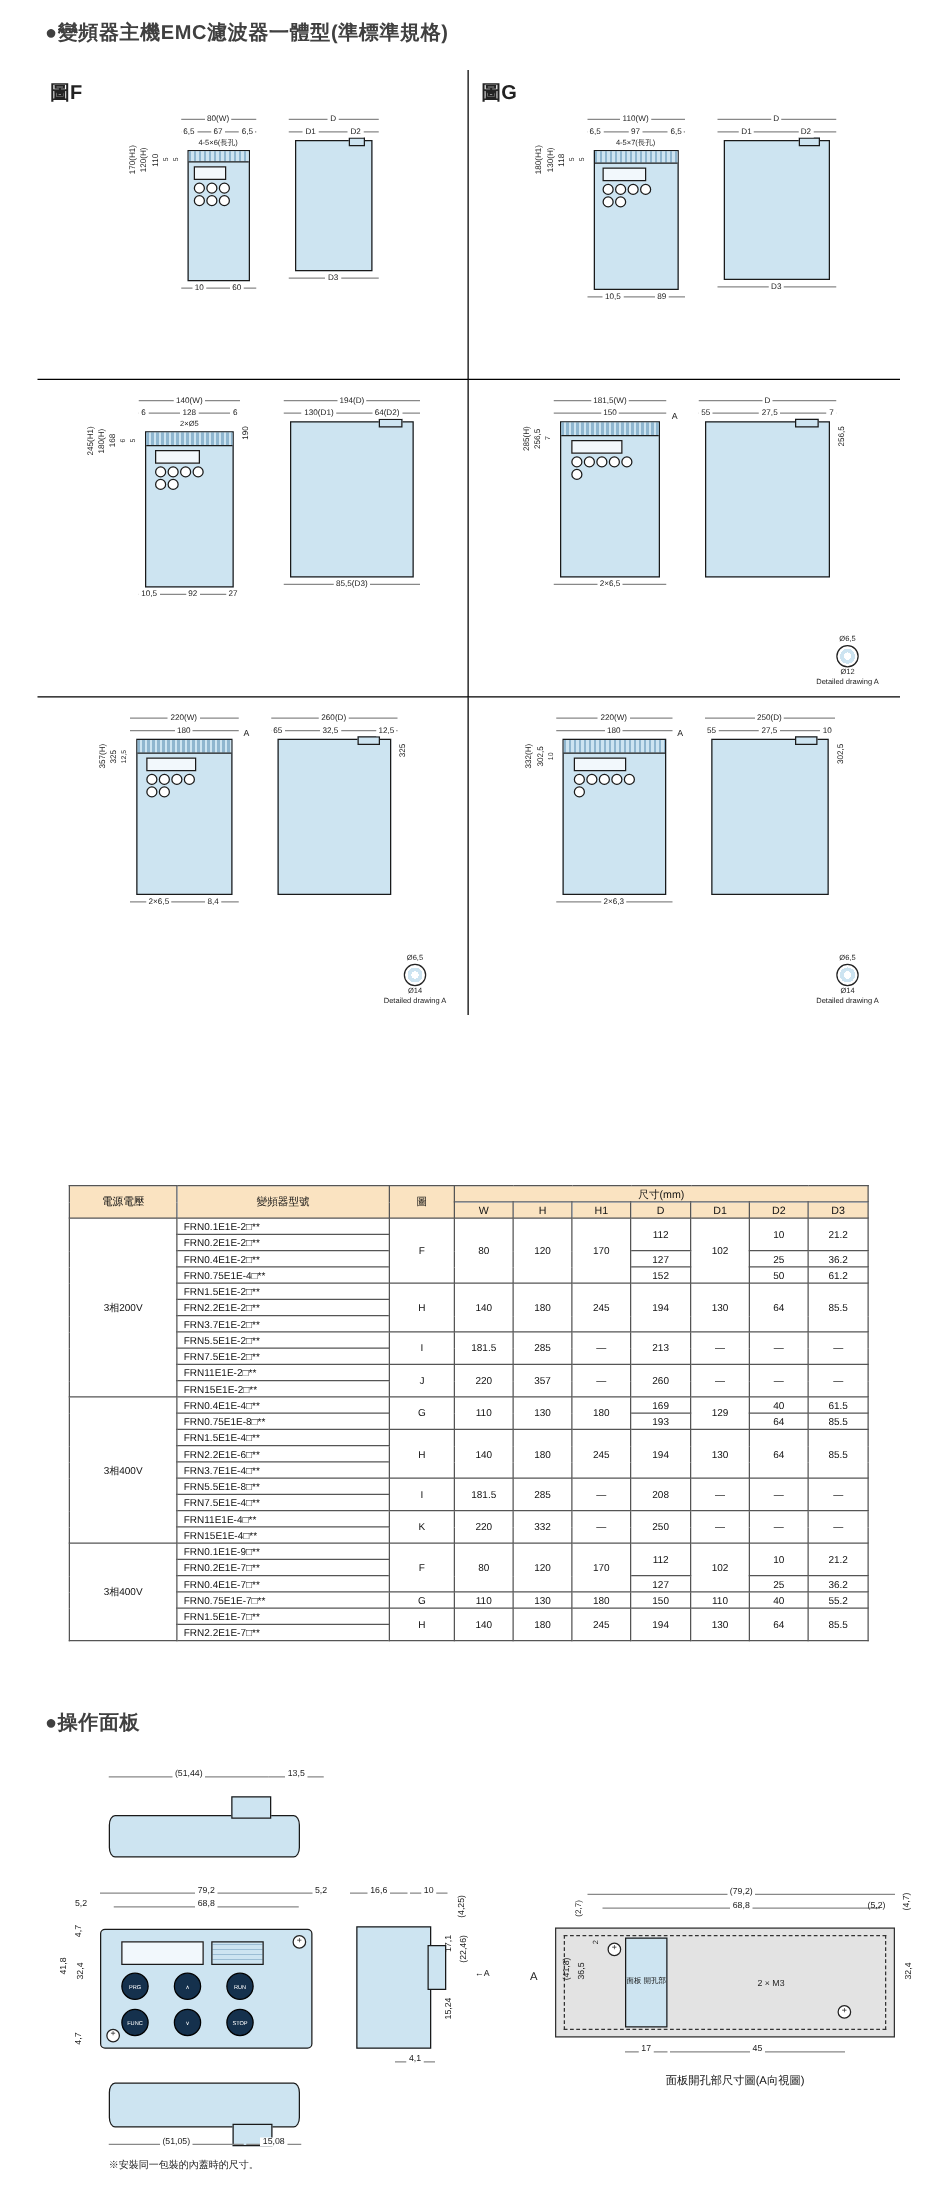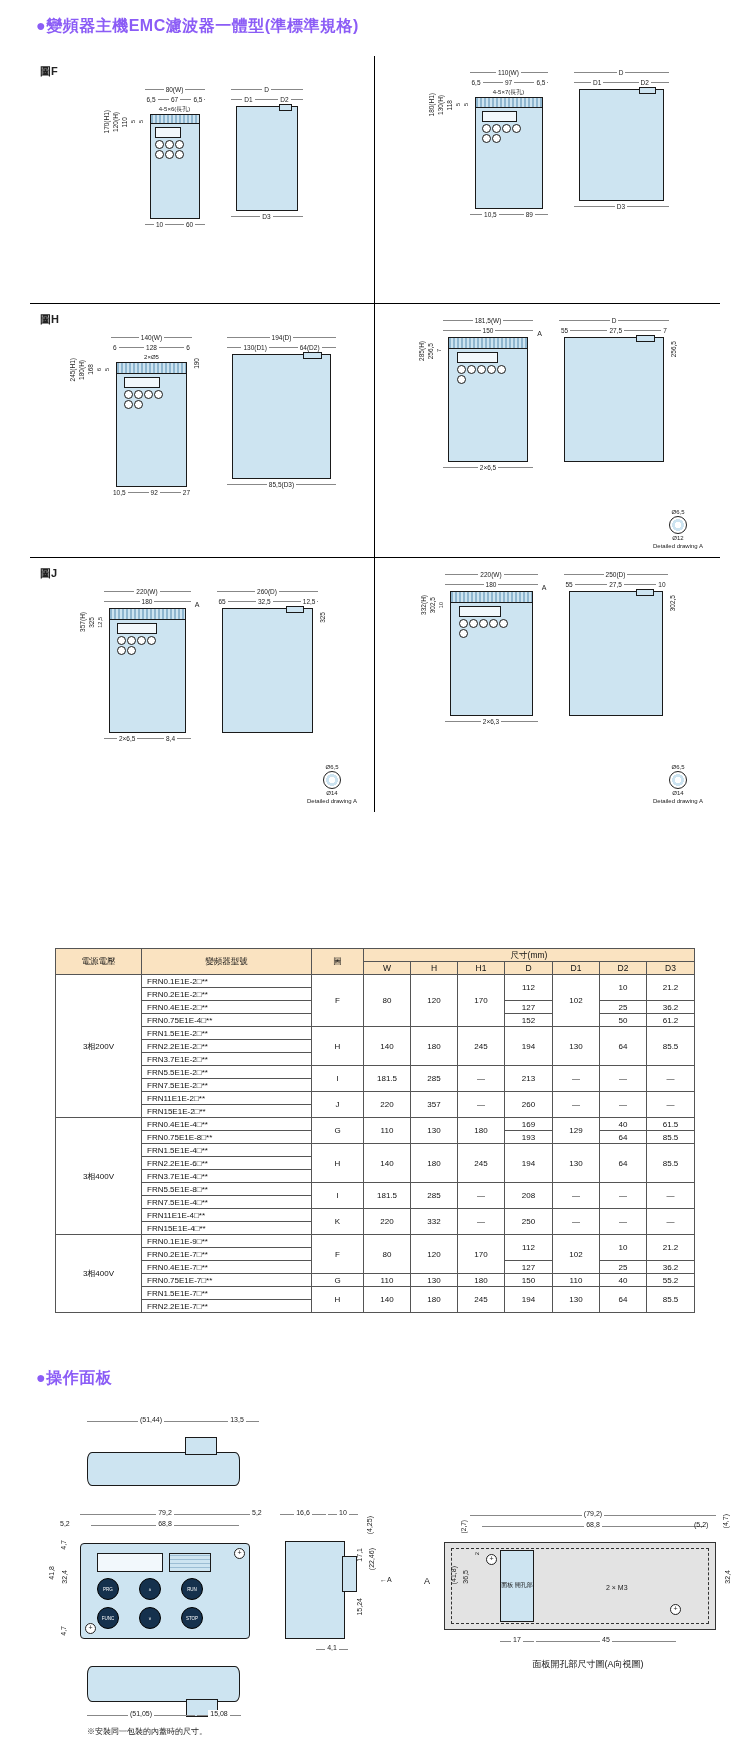--- a/index.html
+++ b/index.html
@@ -1,29 +1,29 @@
 <!DOCTYPE html>
 <html><head>
 <meta charset="utf-8">
 <style>
   html,body{margin:0;padding:0;background:#fff;}
   .page{position:relative;width:750px;height:1757px;background:#fff;overflow:hidden;
         font-family:"Liberation Sans",sans-serif;color:#111;}
-  .section-title{position:absolute;left:36px;font-size:16px;font-weight:bold;color:#8b5cf6;
+  .section-title{position:absolute;left:36px;font-size:16px;font-weight:bold;color:#404040;
         letter-spacing:.5px;white-space:nowrap;}
   #title-main{top:16px;}
   #title-panel{top:1368px;}
 
   
   #figures-grid{position:absolute;left:30px;top:56px;width:690px;
         display:grid;grid-template-columns:345px 345px;grid-template-rows:248px 254px 254px;}
   .fig-panel{position:relative;padding:6px 8px;box-sizing:border-box;}
   .fig-panel:nth-child(odd){border-right:1px solid #000;}
   .fig-panel:nth-child(-n+4){border-bottom:1px solid #000;}
-  .fig-title{font-size:11px;font-weight:bold;color:#222;margin:2px 0 4px 2px;}
+  .fig-title{font-size:16px;font-weight:bold;color:#222;margin:2px 0 4px 2px;}
   .fig-body{display:flex;justify-content:center;align-items:flex-start;gap:26px;margin-top:6px;}
   .fig-view{display:flex;align-items:flex-start;}
   .fv-main{position:relative;display:flex;flex-direction:column;}
   .dimrow{position:relative;display:flex;justify-content:space-between;font-size:6.5px;
         height:9px;line-height:9px;color:#222;margin-bottom:1px;}
   .dimrow.few{justify-content:space-around;}
   .dimrow:before{content:"";position:absolute;left:0;right:0;top:4px;border-top:1px solid #888;}
   .dimrow span{position:relative;background:#fff;padding:0 2px;z-index:1;white-space:nowrap;}
   .fig-note{font-size:6px;color:#222;text-align:center;height:8px;line-height:8px;}
   .vdims{display:flex;flex-direction:row;align-items:center;margin-top:24px;}
@@ -157,20 +157,21 @@
                 <div class="dev-tab"></div>
               </div>
               <div class="dimrow few">
                 <span>D3</span>
               </div>
             </div>
           </div>
         </div>
       </div>
       <div class="fig-panel">
+        <div class="fig-title">圖G</div>
         <div class="fig-body">
           <div class="fig-view">
             <div class="vdims">
               <span class="vdim">180(H1)</span>
               <span class="vdim">130(H)</span>
               <span class="vdim">118</span>
               <span class="vdim small">5</span>
               <span class="vdim small">5</span>
             </div>
             <div class="fv-main" style="width: 78px;">
@@ -214,21 +215,20 @@
                 <div class="dev-tab"></div>
               </div>
               <div class="dimrow few">
                 <span>D3</span>
               </div>
             </div>
           </div>
         </div>
       </div>
       <div class="fig-panel">
-        <div class="fig-title">圖H</div>
         <div class="fig-body">
           <div class="fig-view">
             <div class="vdims">
               <span class="vdim">245(H1)</span>
               <span class="vdim">180(H)</span>
               <span class="vdim">168</span>
               <span class="vdim small">6</span>
               <span class="vdim small">5</span>
             </div>
             <div class="fv-main" style="width: 81px;">
@@ -335,21 +335,20 @@
           </div>
         </div>
         <div class="fig-detail">
           <div>Ø6,5</div>
           <div class="donut"></div>
           <div>Ø12</div>
           <div class="detail-cap">Detailed drawing A</div>
         </div>
       </div>
       <div class="fig-panel">
-        <div class="fig-title">圖J</div>
         <div class="fig-body">
           <div class="fig-view">
             <div class="vdims">
               <span class="vdim">357(H)</span>
               <span class="vdim">325</span>
               <span class="vdim small">12,5</span>
             </div>
             <div class="fv-main" style="width: 87px;">
               <div class="dimrow few">
                 <span>220(W)</span>

